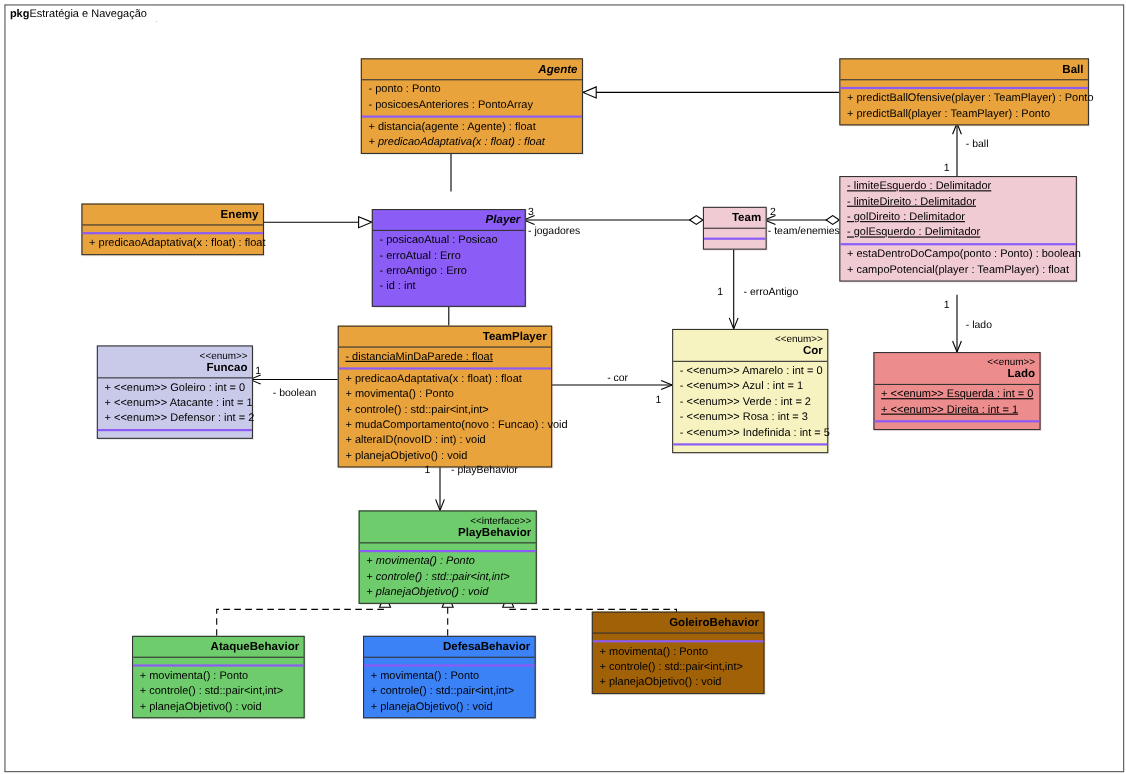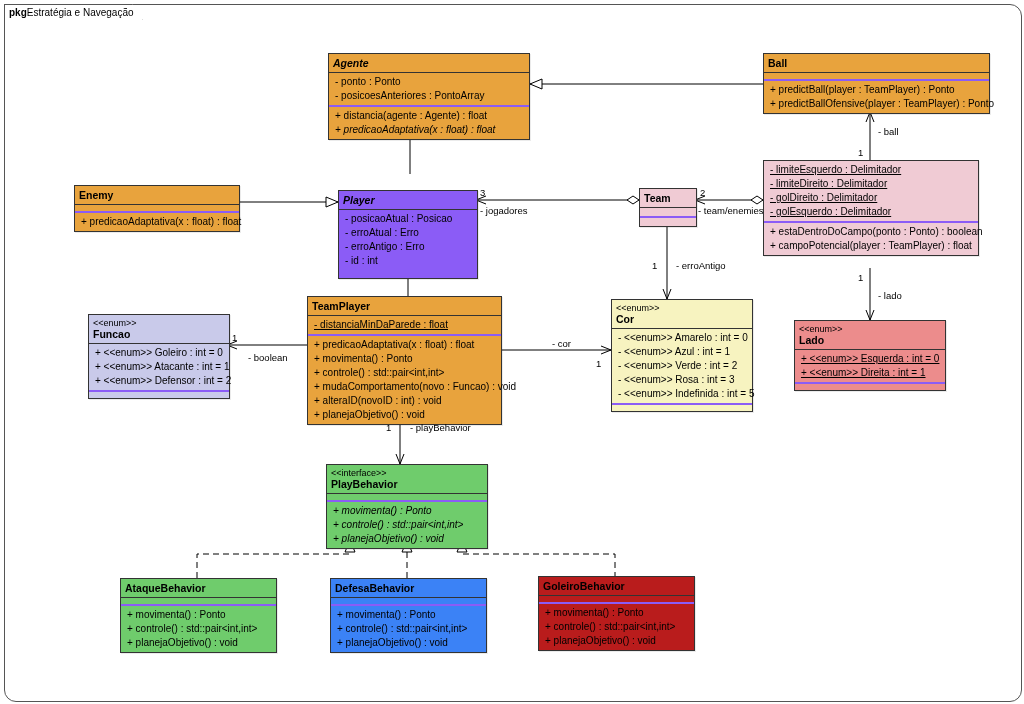--- a/index.html
+++ b/index.html
@@ -9,41 +9,41 @@
     background: #fff;
     width: 1024px;
     height: 704px;
     position: relative;
   }
   .pkg-frame {
     position: absolute;
     left: 4px; top: 4px;
     width: 1016px; height: 696px;
     border: 1px solid #555;
-    border-radius: 12px;
+    border-radius: 0;
   }
   .pkg-tab {
     position: absolute;
     left: -1px; top: -1px;
     background: #fff;
     border: 1px solid #555;
     border-bottom: none;
     padding: 2px 8px 2px 4px;
     font-size: 10px;
     clip-path: polygon(0 0, calc(100% - 10px) 0, 100% 100%, 0 100%);
   }
   .pkg-tab b { font-weight: bold; }
   .cls {
     position: absolute;
     border: 1px solid #333;
     background: #e8a33d;
     box-shadow: 1px 1px 0 rgba(0,0,0,.08);
   }
   .cls .hd {
-    text-align: left;
+    text-align: right;
     font-weight: bold;
     padding: 3px 4px;
     border-bottom: 1px solid #333;
     font-size: 10.5px;
   }
   .cls .sect {
     border-bottom: 2px solid #8b5cf6;
     padding: 2px 6px;
     min-height: 6px;
   }
@@ -127,22 +127,22 @@
   <div class="sect">
     <div class="row">+ distancia(agente : Agente) : float</div>
     <div class="row italic">+ predicaoAdaptativa(x : float) : float</div>
   </div>
 </div>
 
 <div class="cls" style="left:763px;top:53px;width:225px;background:#e8a33d">
   <div class="hd">Ball</div>
   <div class="sect" style="min-height:2px"></div>
   <div class="sect">
+    <div class="row">+ predictBallOfensive(player : TeamPlayer) : Ponto</div>
     <div class="row">+ predictBall(player : TeamPlayer) : Ponto</div>
-    <div class="row">+ predictBallOfensive(player : TeamPlayer) : Ponto</div>
   </div>
 </div>
 
 <div class="cls" style="left:74px;top:185px;width:164px;background:#e8a33d">
   <div class="hd">Enemy</div>
   <div class="sect" style="min-height:2px"></div>
   <div class="sect">
     <div class="row">+ predicaoAdaptativa(x : float) : float</div>
   </div>
 </div>
@@ -258,21 +258,21 @@
 <div class="cls" style="left:330px;top:578px;width:155px;background:#3b82f6">
   <div class="hd">DefesaBehavior</div>
   <div class="sect" style="min-height:2px"></div>
   <div class="sect">
     <div class="row">+ movimenta() : Ponto</div>
     <div class="row">+ controle() : std::pair&lt;int,int&gt;</div>
     <div class="row">+ planejaObjetivo() : void</div>
   </div>
 </div>
 
-<div class="cls" style="left:538px;top:576px;width:155px;background:#b91c1c">
+<div class="cls" style="left:538px;top:556px;width:155px;background:#a16207">
   <div class="hd">GoleiroBehavior</div>
   <div class="sect" style="min-height:2px"></div>
   <div class="sect">
     <div class="row">+ movimenta() : Ponto</div>
     <div class="row">+ controle() : std::pair&lt;int,int&gt;</div>
     <div class="row">+ planejaObjetivo() : void</div>
   </div>
 </div>
 
 <div class="lbl" style="left:480px;top:187px">3</div>

